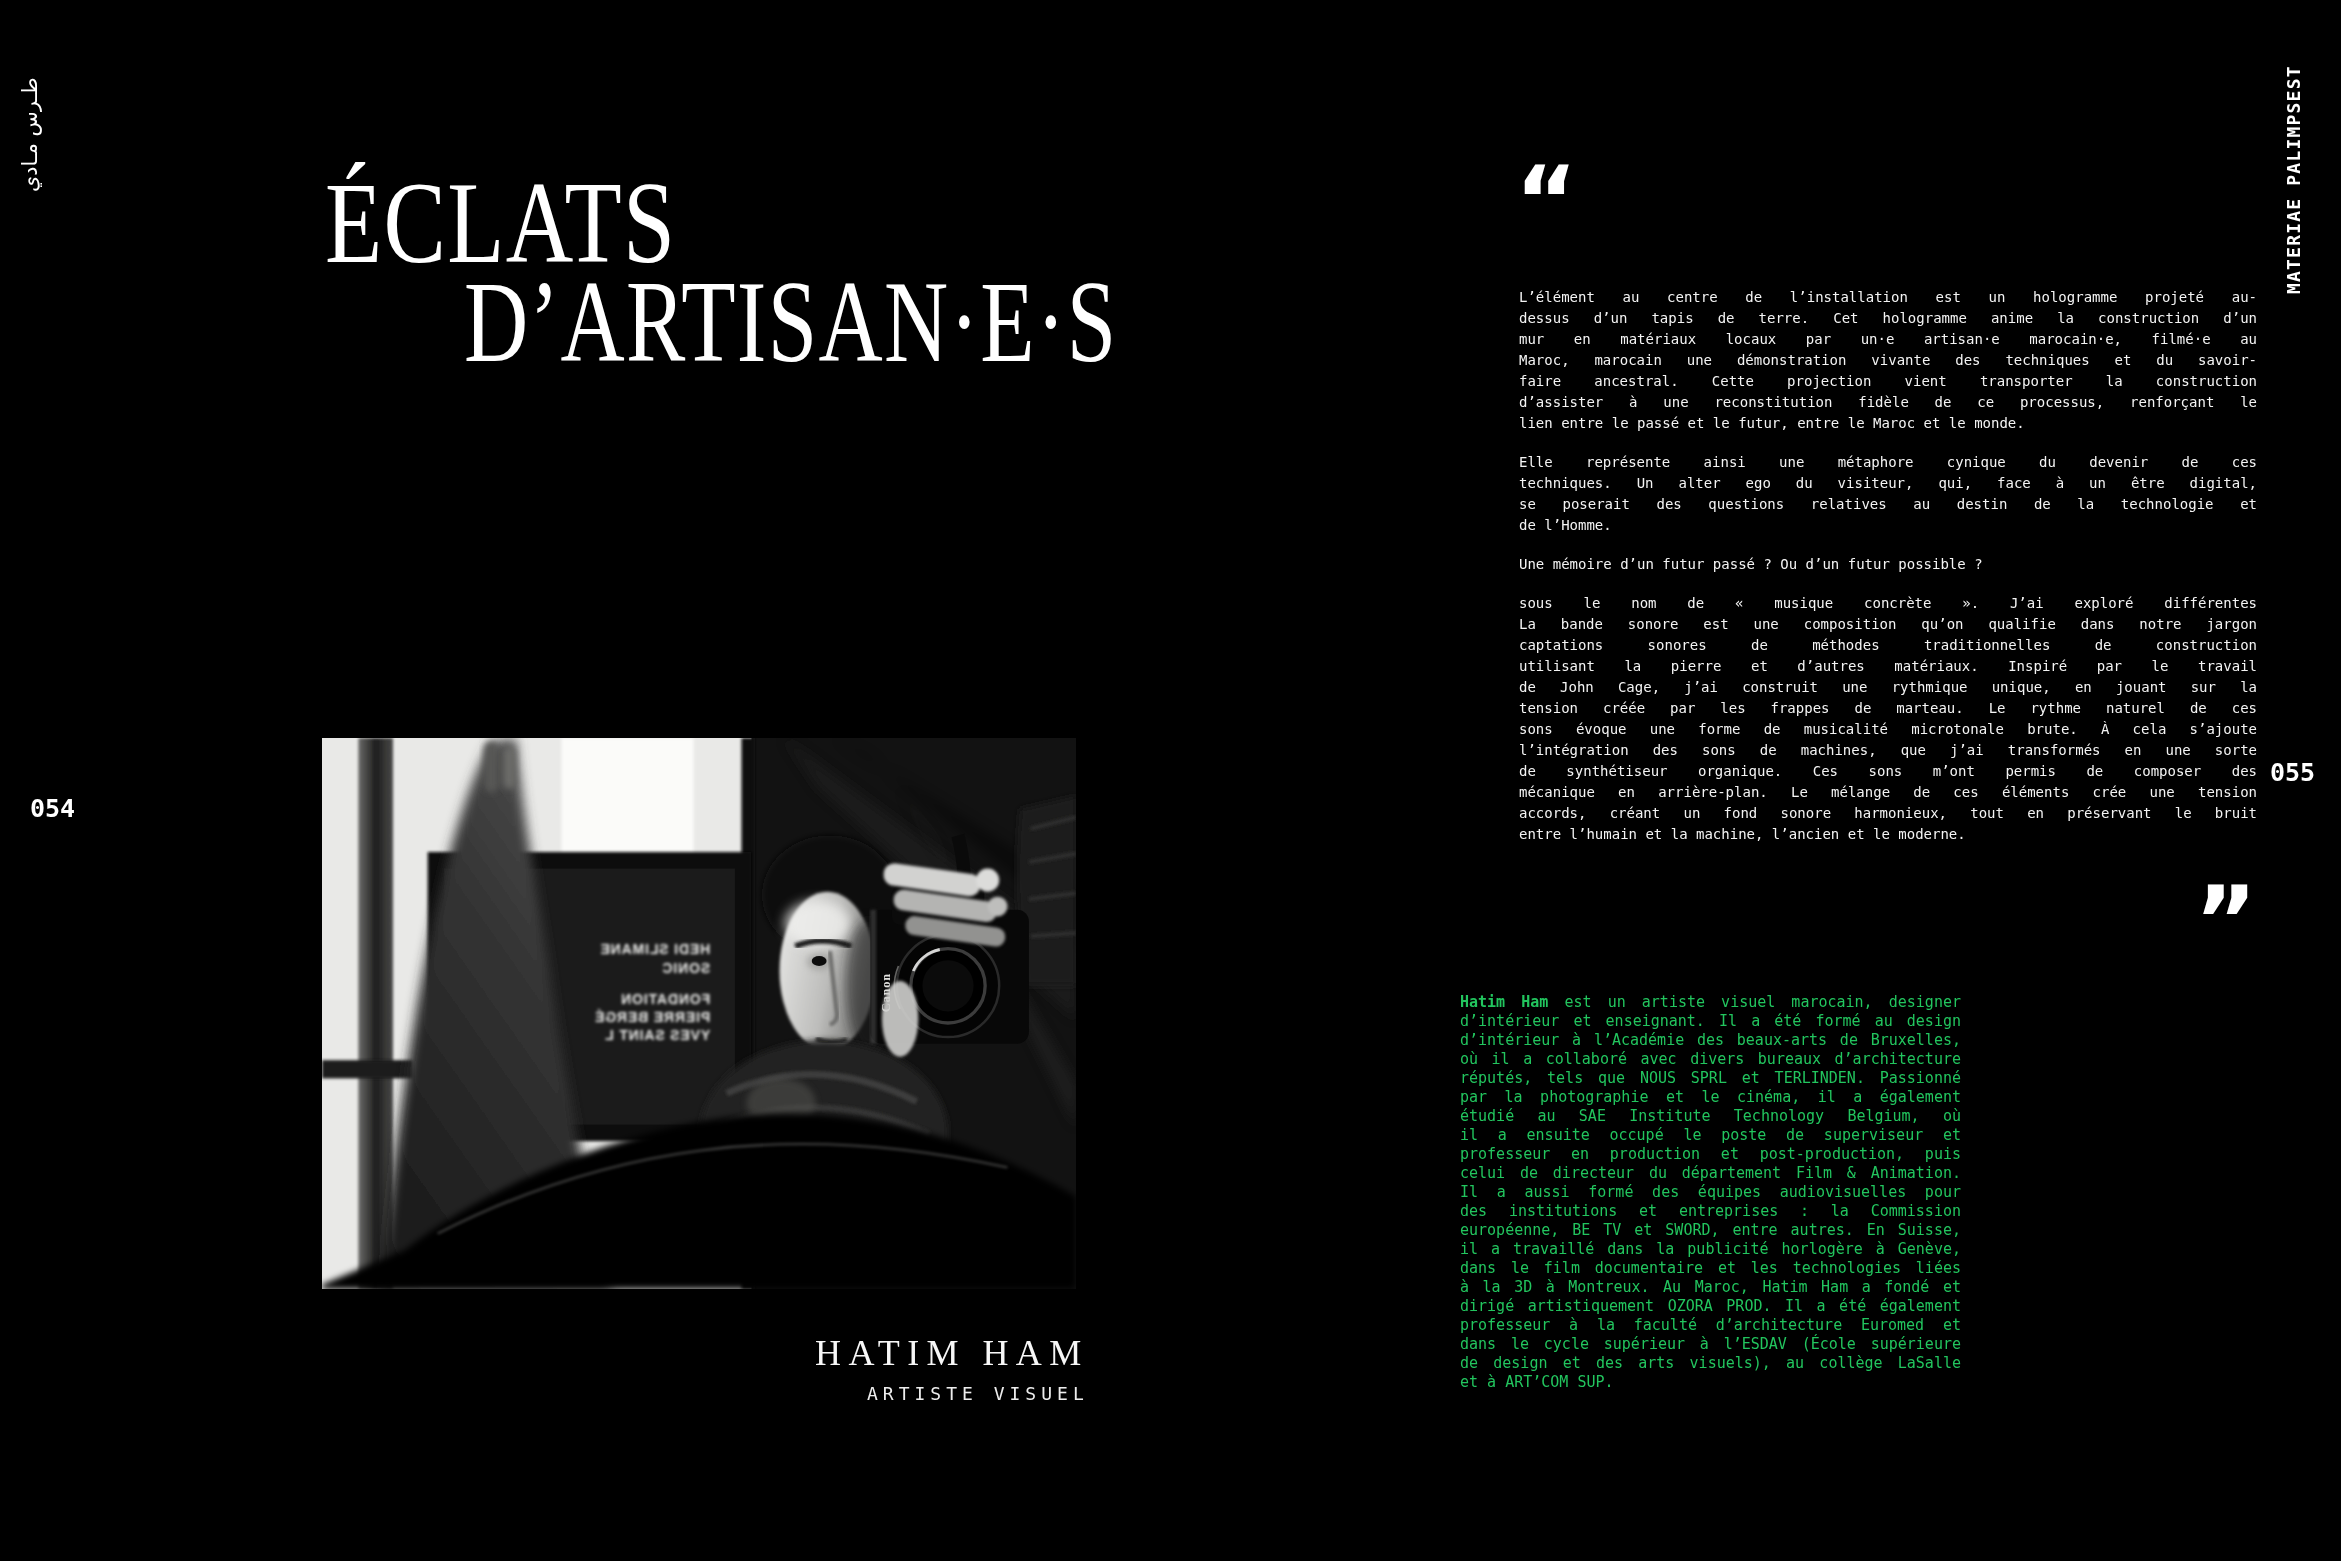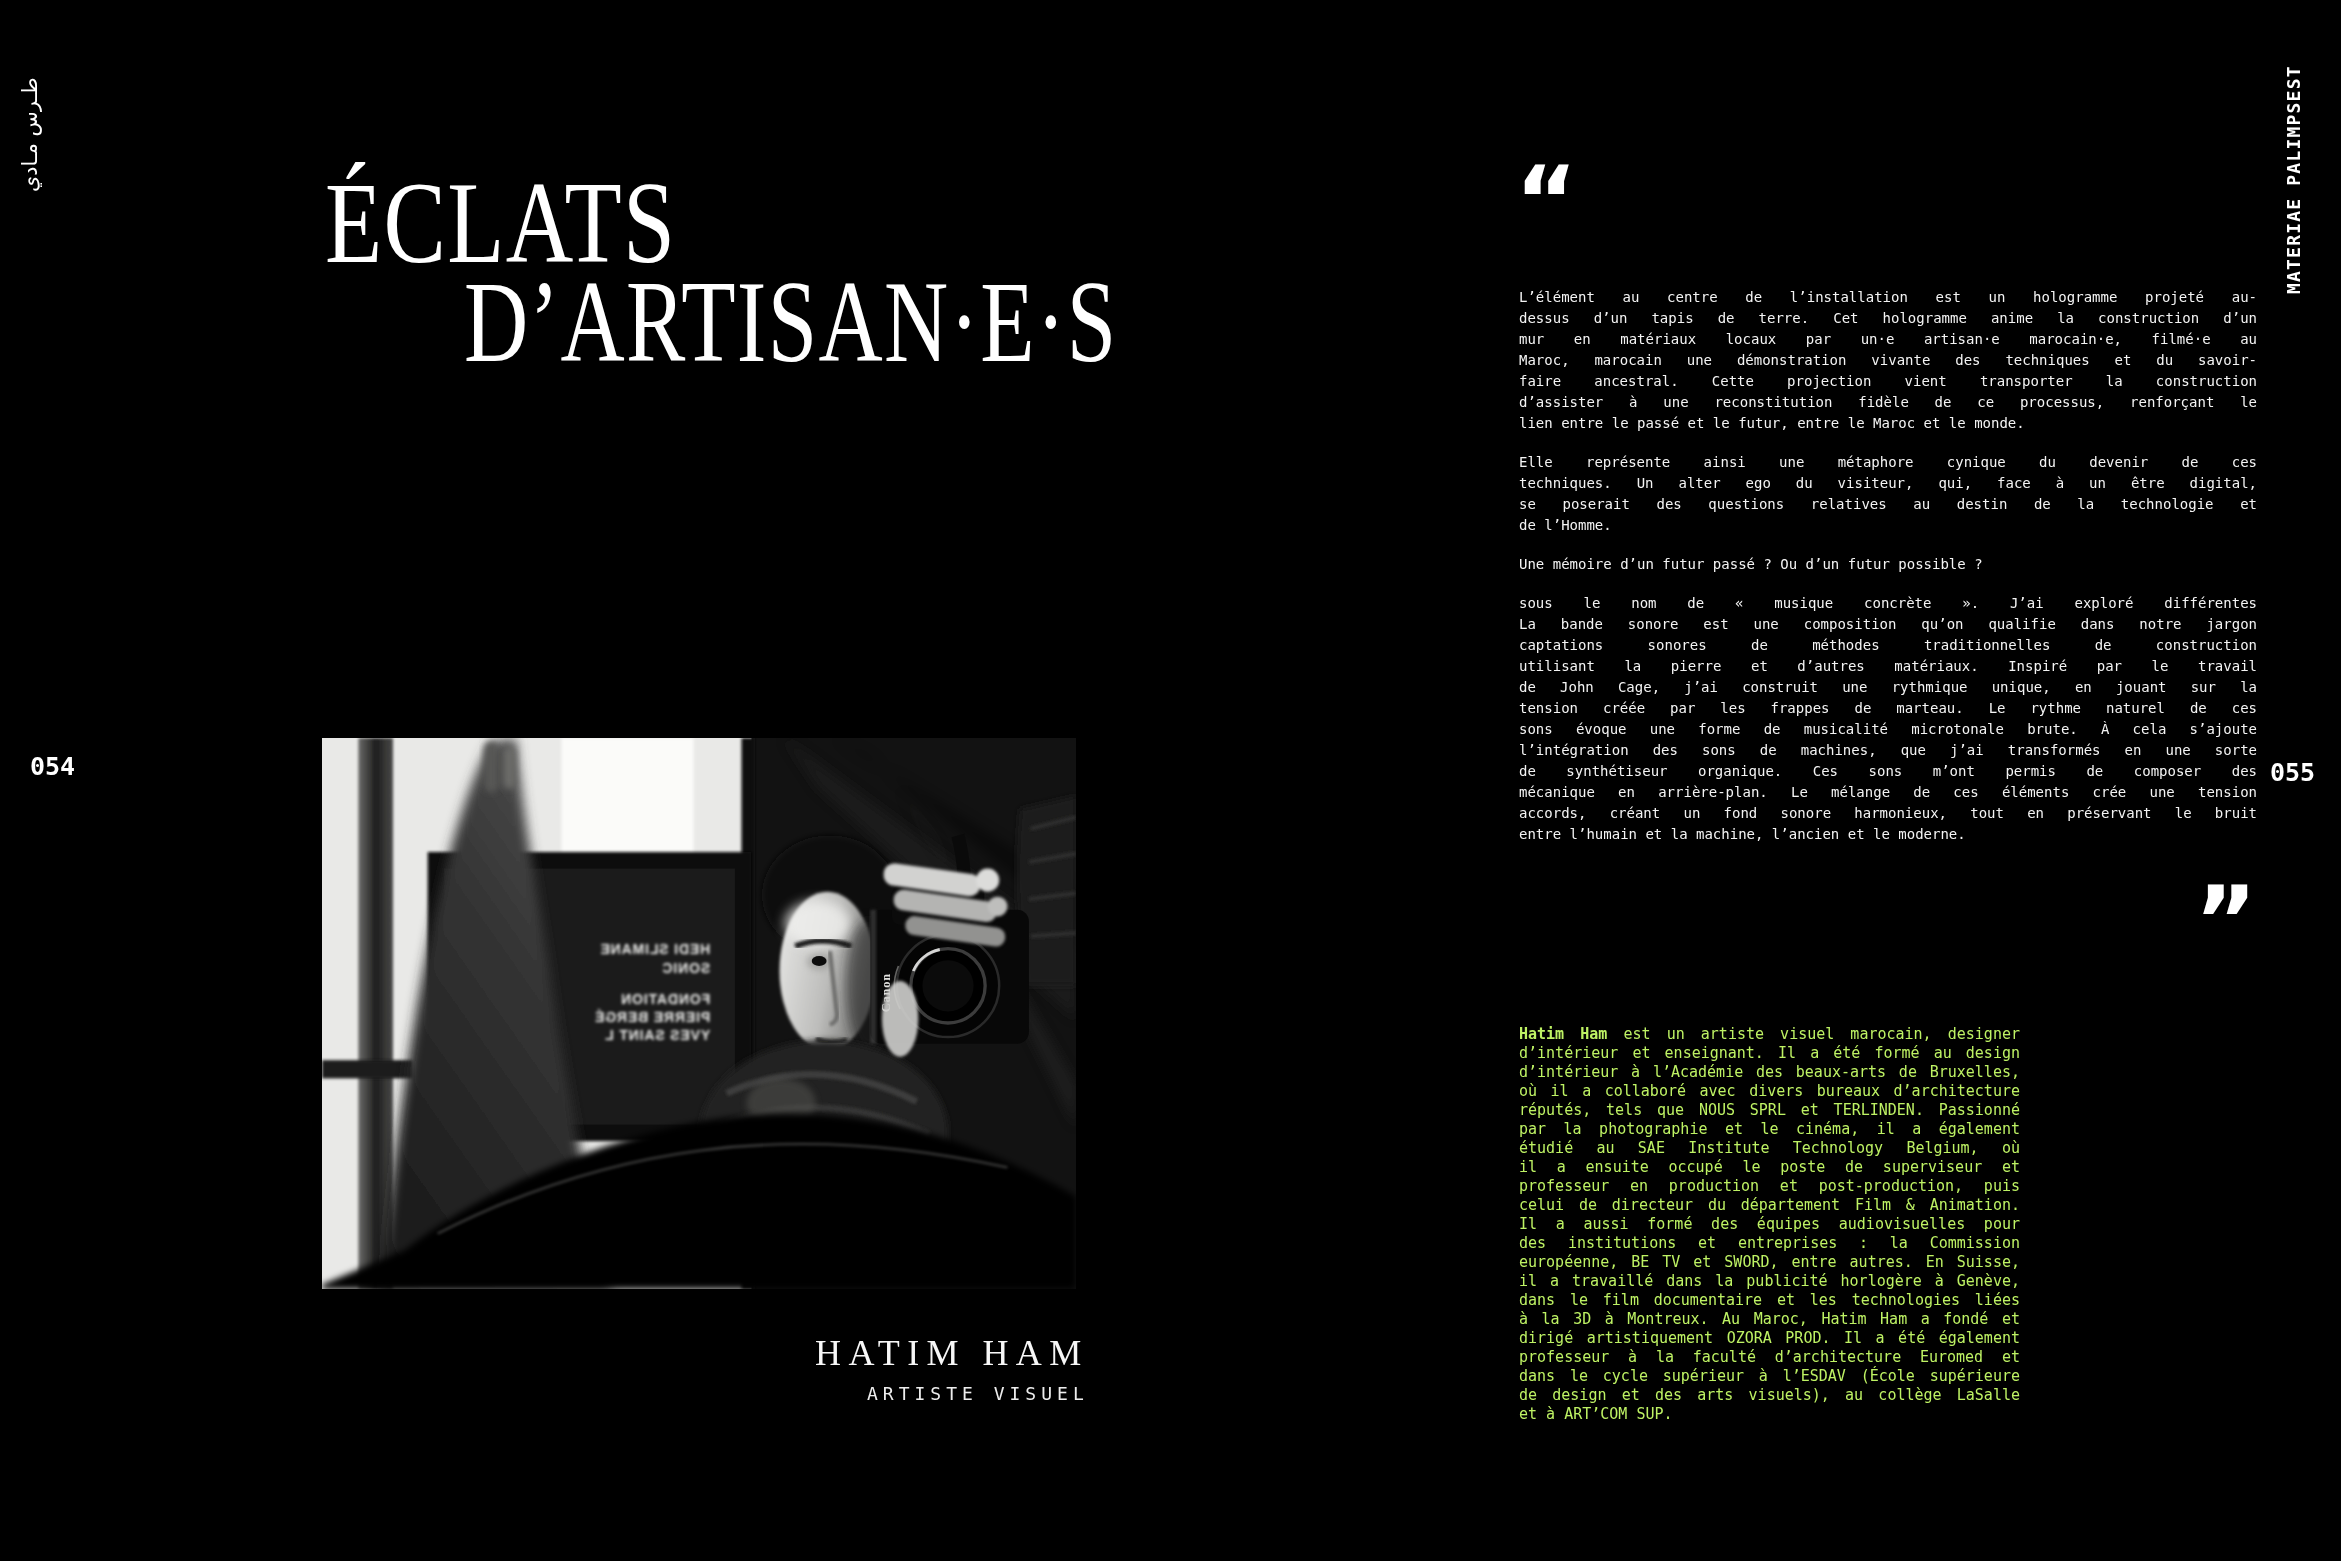--- a/index.html
+++ b/index.html
@@ -9,21 +9,21 @@
   
   .vtext{position:absolute;white-space:nowrap;transform:rotate(-90deg);
          transform-origin:0 0;color:#fff;}
   #arabic-vtext{left:18px;top:192px;font-family:"DejaVu Sans",sans-serif;
                 font-size:20.7px;letter-spacing:0.8px;}
   #materiae-vtext{left:2283px;top:294px;font-family:"DejaVu Sans Mono",monospace;
                   font-weight:bold;font-size:18px;letter-spacing:1.2px;}
   
   .pageno{position:absolute;font-family:"DejaVu Sans Mono",monospace;
           font-weight:bold;font-size:25px;color:#fff;}
-  #pageno-left{left:30px;top:752px;}
+  #pageno-left{left:30px;top:794px;}
   #pageno-right{left:2270px;top:758px;}
   
   .title-line{position:absolute;font-family:"Liberation Serif",serif;
               font-weight:400;color:#fff;font-size:117px;line-height:1;
               letter-spacing:1.7px;transform-origin:0 0;white-space:nowrap;}
   #title-line1{left:325px;top:164px;transform:scaleX(0.80);}
   #title-line2{left:464px;top:263px;transform:scaleX(0.76);}
   
   #photo{left:322px;top:738px;width:754px;height:551px;background:#0c0c0c;}
   #photo svg{display:block;width:100%;height:100%;}
@@ -38,22 +38,22 @@
   #quote-open{left:1515px;top:154px;}
   #quote-close-wrap{left:1519px;top:874px;width:738px;text-align:right;}
   #quote-close-wrap .qmark{position:static;}
   
   #quote-text{left:1519px;top:287px;width:738px;font-size:14px;
               line-height:21px;color:#f4f4f4;}
   .qpara + .qpara{margin-top:18px;}
   .tline{text-align:justify;text-align-last:justify;}
   .tline.tlast{text-align-last:left;}
   
-  #bio-text{left:1519px;top:993px;width:501px;font-size:15px;
-            line-height:19px;color:#bef264;margin-top:32px;}
+  #bio-text{left:1460px;top:993px;width:501px;font-size:15px;
+            line-height:19px;color:#22c55e;}
   #bio-text b{font-weight:bold;}
 </style>
 </head>
 <body>
 
 <div id="arabic-vtext" class="vtext">طـرس مـادي</div>
 <div id="materiae-vtext" class="vtext">MATERIAE PALIMPSEST</div>
 
 <div id="pageno-left" class="pageno">054</div>
 <div id="pageno-right" class="pageno">055</div>

